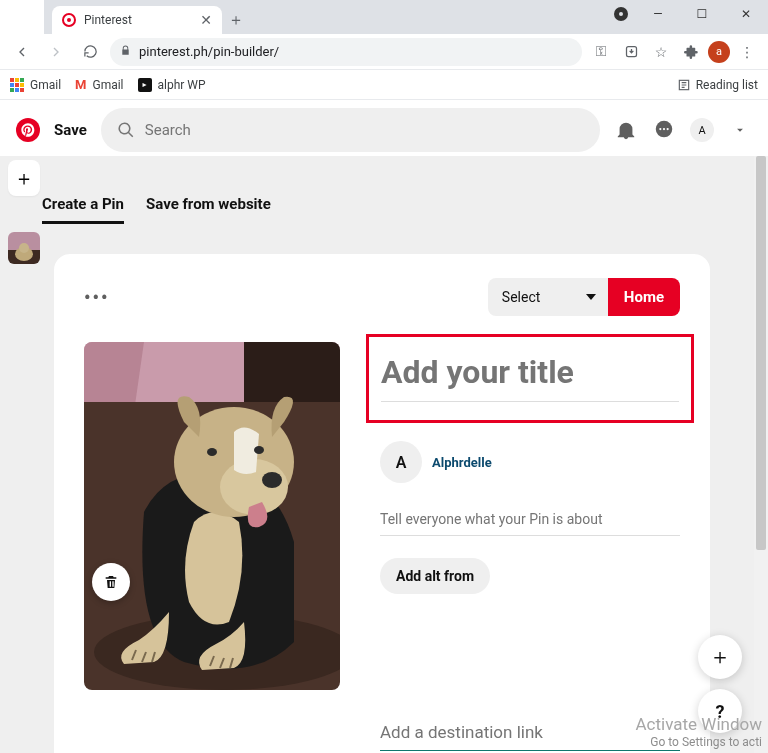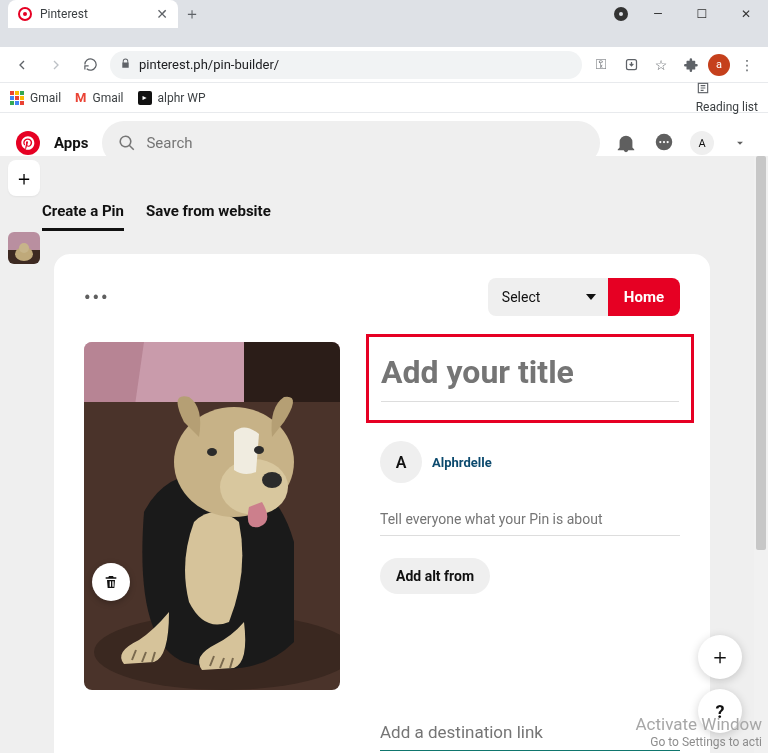--- a/index.html
+++ b/index.html
@@ -1,19 +1,19 @@
 <!DOCTYPE html>
 <html><head>
 <meta charset="utf-8">
 <style>
   * { box-sizing: border-box; margin: 0; padding: 0; font-family: -apple-system, BlinkMacSystemFont, "Segoe UI", Roboto, Arial, sans-serif; }
   body { width: 768px; height: 753px; overflow: hidden; background: #fff; position: relative; }
 
   
-  .titlebar { height: 47px; background: #dee1e6; display: flex; position: relative; }
+  .titlebar { height: 34px; background: #dee1e6; display: flex; align-items: flex-end; position: relative; margin-left: 44px; }
   .tab { background: #fff; height: 28px; margin-left: 8px; border-radius: 8px 8px 0 0; display: flex; align-items: center; padding: 0 10px; min-width: 170px; gap: 8px; font-size: 12px; color: #3c4043; }
   .tab .favicon { width: 14px; height: 14px; border-radius: 50%; border: 2px solid #e60023; display: flex; align-items: center; justify-content: center; }
   .tab .favicon::after { content: ""; width: 4px; height: 4px; background: #e60023; border-radius: 50%; }
   .tab .tab-title { flex: 1; }
   .tab .close { font-size: 14px; color: #5f6368; cursor: pointer; }
   .new-tab { width: 28px; height: 28px; display:flex; align-items:center; justify-content:center; font-size:16px; color:#5f6368; cursor:pointer; }
   .win-controls { position: absolute; right: 0; top: 0; display: flex; }
   .win-btn { width: 44px; height: 28px; display:flex; align-items:center; justify-content:center; font-size:12px; color:#333; cursor:pointer; }
   .incognito-dot { position:absolute; right: 140px; top:7px; width:14px; height:14px; border-radius:50%; background:#333; display:flex;align-items:center;justify-content:center;}
   .incognito-dot::after{content:""; width:4px;height:4px;border-radius:50%;background:#dee1e6;}
@@ -32,39 +32,39 @@
   .bm-bar { height:30px; display:flex; align-items:center; padding:0 10px; gap:14px; font-size:12px; color:#3c4043; border-bottom:1px solid #e8eaed;}
   .bm-item { display:flex; align-items:center; gap:6px; cursor:pointer;}
   .apps-grid { width:14px;height:14px; display:grid; grid-template-columns:repeat(3,1fr); grid-template-rows:repeat(3,1fr); gap:1px;}
   .apps-grid span{ background:#ccc; }
   .apps-grid span:nth-child(1){background:#ea4335;} .apps-grid span:nth-child(2){background:#fbbc04;} .apps-grid span:nth-child(3){background:#34a853;}
   .apps-grid span:nth-child(4){background:#4285f4;} .apps-grid span:nth-child(5){background:#ea4335;} .apps-grid span:nth-child(6){background:#fbbc04;}
   .apps-grid span:nth-child(7){background:#34a853;} .apps-grid span:nth-child(8){background:#4285f4;} .apps-grid span:nth-child(9){background:#ea4335;}
   .gmail-ico { font-weight:bold; color:#ea4335; font-size:13px; }
   .alphr-ico { width:14px;height:14px;background:#111;border-radius:2px; display:flex;align-items:center;justify-content:center;color:#fff;font-size:8px;}
   .bm-spacer{flex:1;}
-  .reading-list{display:flex;align-items:flex-start;gap:5px;cursor:pointer;flex-direction:column;}
+  .reading-list{display:flex;align-items:flex-end;gap:5px;cursor:pointer;}
 
   
   .p-header { height:60px; display:flex; align-items:center; padding:0 16px; gap:14px; background:#fff;}
   .p-logo { width:24px;height:24px;border-radius:50%;background:#e60023;display:flex;align-items:center;justify-content:center;color:#fff;font-weight:bold;font-size:14px;}
   .p-home { font-weight:700; font-size:15px; color:#111; cursor:pointer;}
   .p-search { flex:1; height:44px; background:#efefef; border-radius:22px; display:flex; align-items:center; padding:0 16px; gap:10px; color:#5f5f5f;}
   .p-search input { border:none; background:transparent; outline:none; font-size:15px; flex:1; color:#c2410c;}
   .p-header-icons { display:flex; align-items:center; gap:14px; color:#5f5f5f;}
   .hdr-ico { width:24px;height:24px; display:flex;align-items:center;justify-content:center; font-size:20px; cursor:pointer; color:#5f5f5f;}
   .p-user { width:24px;height:24px;border-radius:50%;background:#efefef;color:#111;font-size:11px;display:flex;align-items:center;justify-content:center; cursor:pointer;}
 
   
   .workspace { position:absolute; top:156px; left:0; right:0; bottom:0; background:#efefef; overflow:hidden;}
   .scrollbar-track { position:absolute; right:0; top:0; width:14px; bottom:0; background:#f1f1f1;}
   .scrollbar-thumb { position:absolute; top:0; left:2px; right:2px; height:66%; background:#c7c7c7; border-radius:2px;}
 
   .plus-card { position:absolute; left:8px; top:4px; width:32px;height:36px; background:#fff; border-radius:8px; display:flex;align-items:center;justify-content:center; font-size:20px; font-weight:400; cursor:pointer; box-shadow:0 1px 2px rgba(0,0,0,0.05);}
-  .tabs-row { position:absolute; left:42px; top:46px; display:flex; gap:22px; font-size:15px;}
+  .tabs-row { position:absolute; left:42px; top:39px; display:flex; gap:22px; font-size:15px;}
   .tabs-row .tab-i { font-weight:700; color:#111; padding-bottom:8px; cursor:pointer;}
   .tabs-row .tab-i.active { border-bottom:3px solid #111;}
   .thumb { position:absolute; left:8px; top:76px; width:32px; height:32px; border-radius:6px; overflow:hidden; cursor:pointer;}
 
   .card { position:absolute; left:54px; top:98px; right:58px; bottom:-20px; background:#fff; border-radius:16px; padding:24px 30px;}
   .card-top { display:flex; align-items:center; justify-content:space-between;}
   .dots { font-size:18px; color:#5f5f5f; letter-spacing:2px; cursor:pointer; font-weight:bold;}
   .select-save { display:flex; align-items:flex-end;}
   .board-select { background:#efefef; border:none; height:38px; border-radius:8px 0 0 8px; padding:0 30px 0 14px; font-size:14px; color:#111; appearance:none; cursor:pointer; position:relative; min-width:120px;}
   .select-wrap { position:relative; }
@@ -190,21 +190,21 @@
     <span>Reading list</span>
   </div>
 </div>
 
 <div class="p-header">
   <div class="p-logo">
     <svg width="16" height="16" viewBox="0 0 24 24" fill="#fff">
         <path d="M12 2C6.5 2 2 6.5 2 12c0 4.1 2.5 7.6 6 9.1-.1-.8-.2-2 0-2.8.2-.8 1.2-5 1.2-5s-.3-.6-.3-1.5c0-1.4.8-2.4 1.8-2.4.9 0 1.3.6 1.3 1.4 0 .9-.6 2.2-.9 3.4-.2 1 .5 1.9 1.6 1.9 1.9 0 3.3-2 3.3-4.8 0-2.5-1.8-4.3-4.4-4.3-3 0-4.8 2.3-4.8 4.6 0 .9.3 1.9.8 2.4.1.1.1.2.1.3-.1.3-.2 1-.3 1.1-.1.2-.2.2-.4.1-1.3-.6-2.1-2.5-2.1-4 0-3.3 2.4-6.3 6.9-6.3 3.6 0 6.4 2.6 6.4 6 0 3.6-2.3 6.5-5.4 6.5-1.1 0-2.1-.6-2.4-1.2l-.7 2.5c-.2.9-.9 2.1-1.3 2.8 1 .3 2 .5 3.1.5 5.5 0 10-4.5 10-10S17.5 2 12 2z"></path>
       </svg>
   </div>
-  <div class="p-home">Apps</div>
+  <div class="p-home">Save</div>
   <div class="p-search">
     <svg width="18" height="18" viewBox="0 0 24 24" fill="#767676">
         <path d="M10 2a8 8 0 0 1 6.32 12.9l5.39 5.4-1.41 1.4-5.4-5.39A8 8 0 1 1 10 2zm0 2a6 6 0 1 0 0 12 6 6 0 0 0 0-12z"></path>
       </svg>
     <input type="text" placeholder="Search" style="">
   </div>
   <div class="p-header-icons">
     <div class="hdr-ico">
       <svg width="22" height="22" viewBox="0 0 24 24" fill="#5f5f5f">
           <path d="M12 22a2.5 2.5 0 0 0 2.45-2h-4.9A2.5 2.5 0 0 0 12 22zm7-5v-6a7 7 0 1 0-14 0v6l-2 2v1h18v-1l-2-2z"></path>

